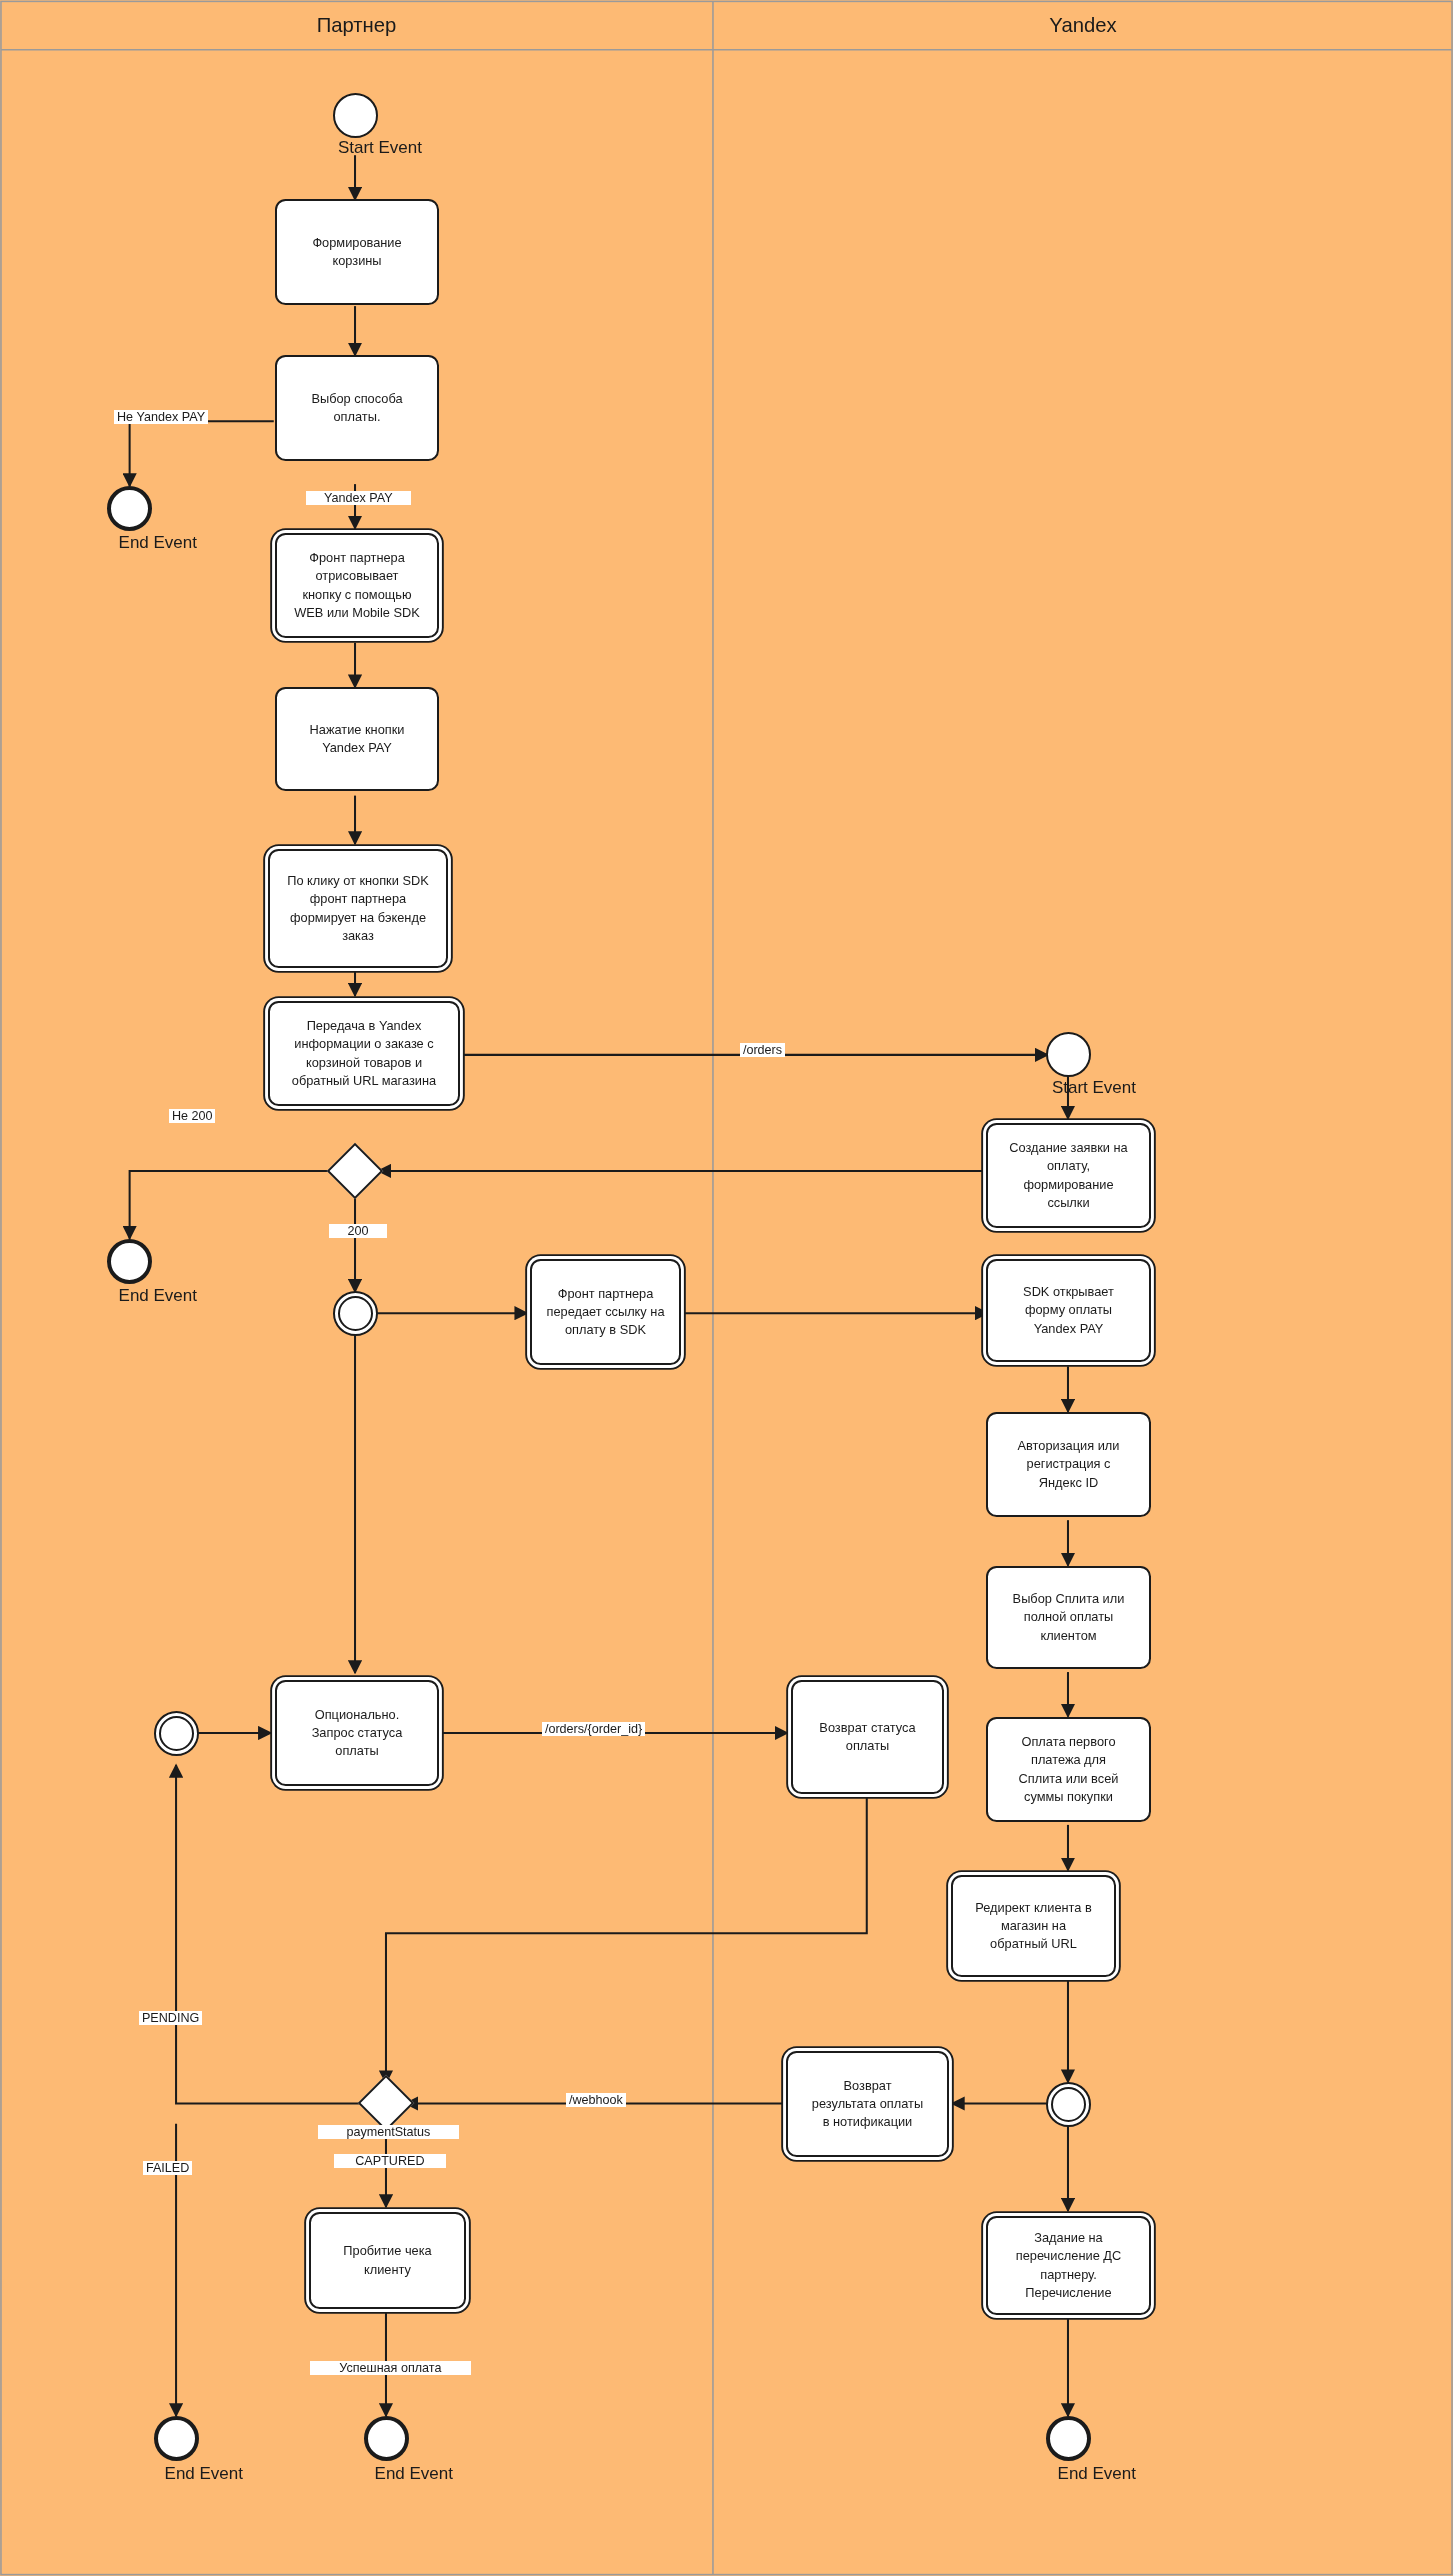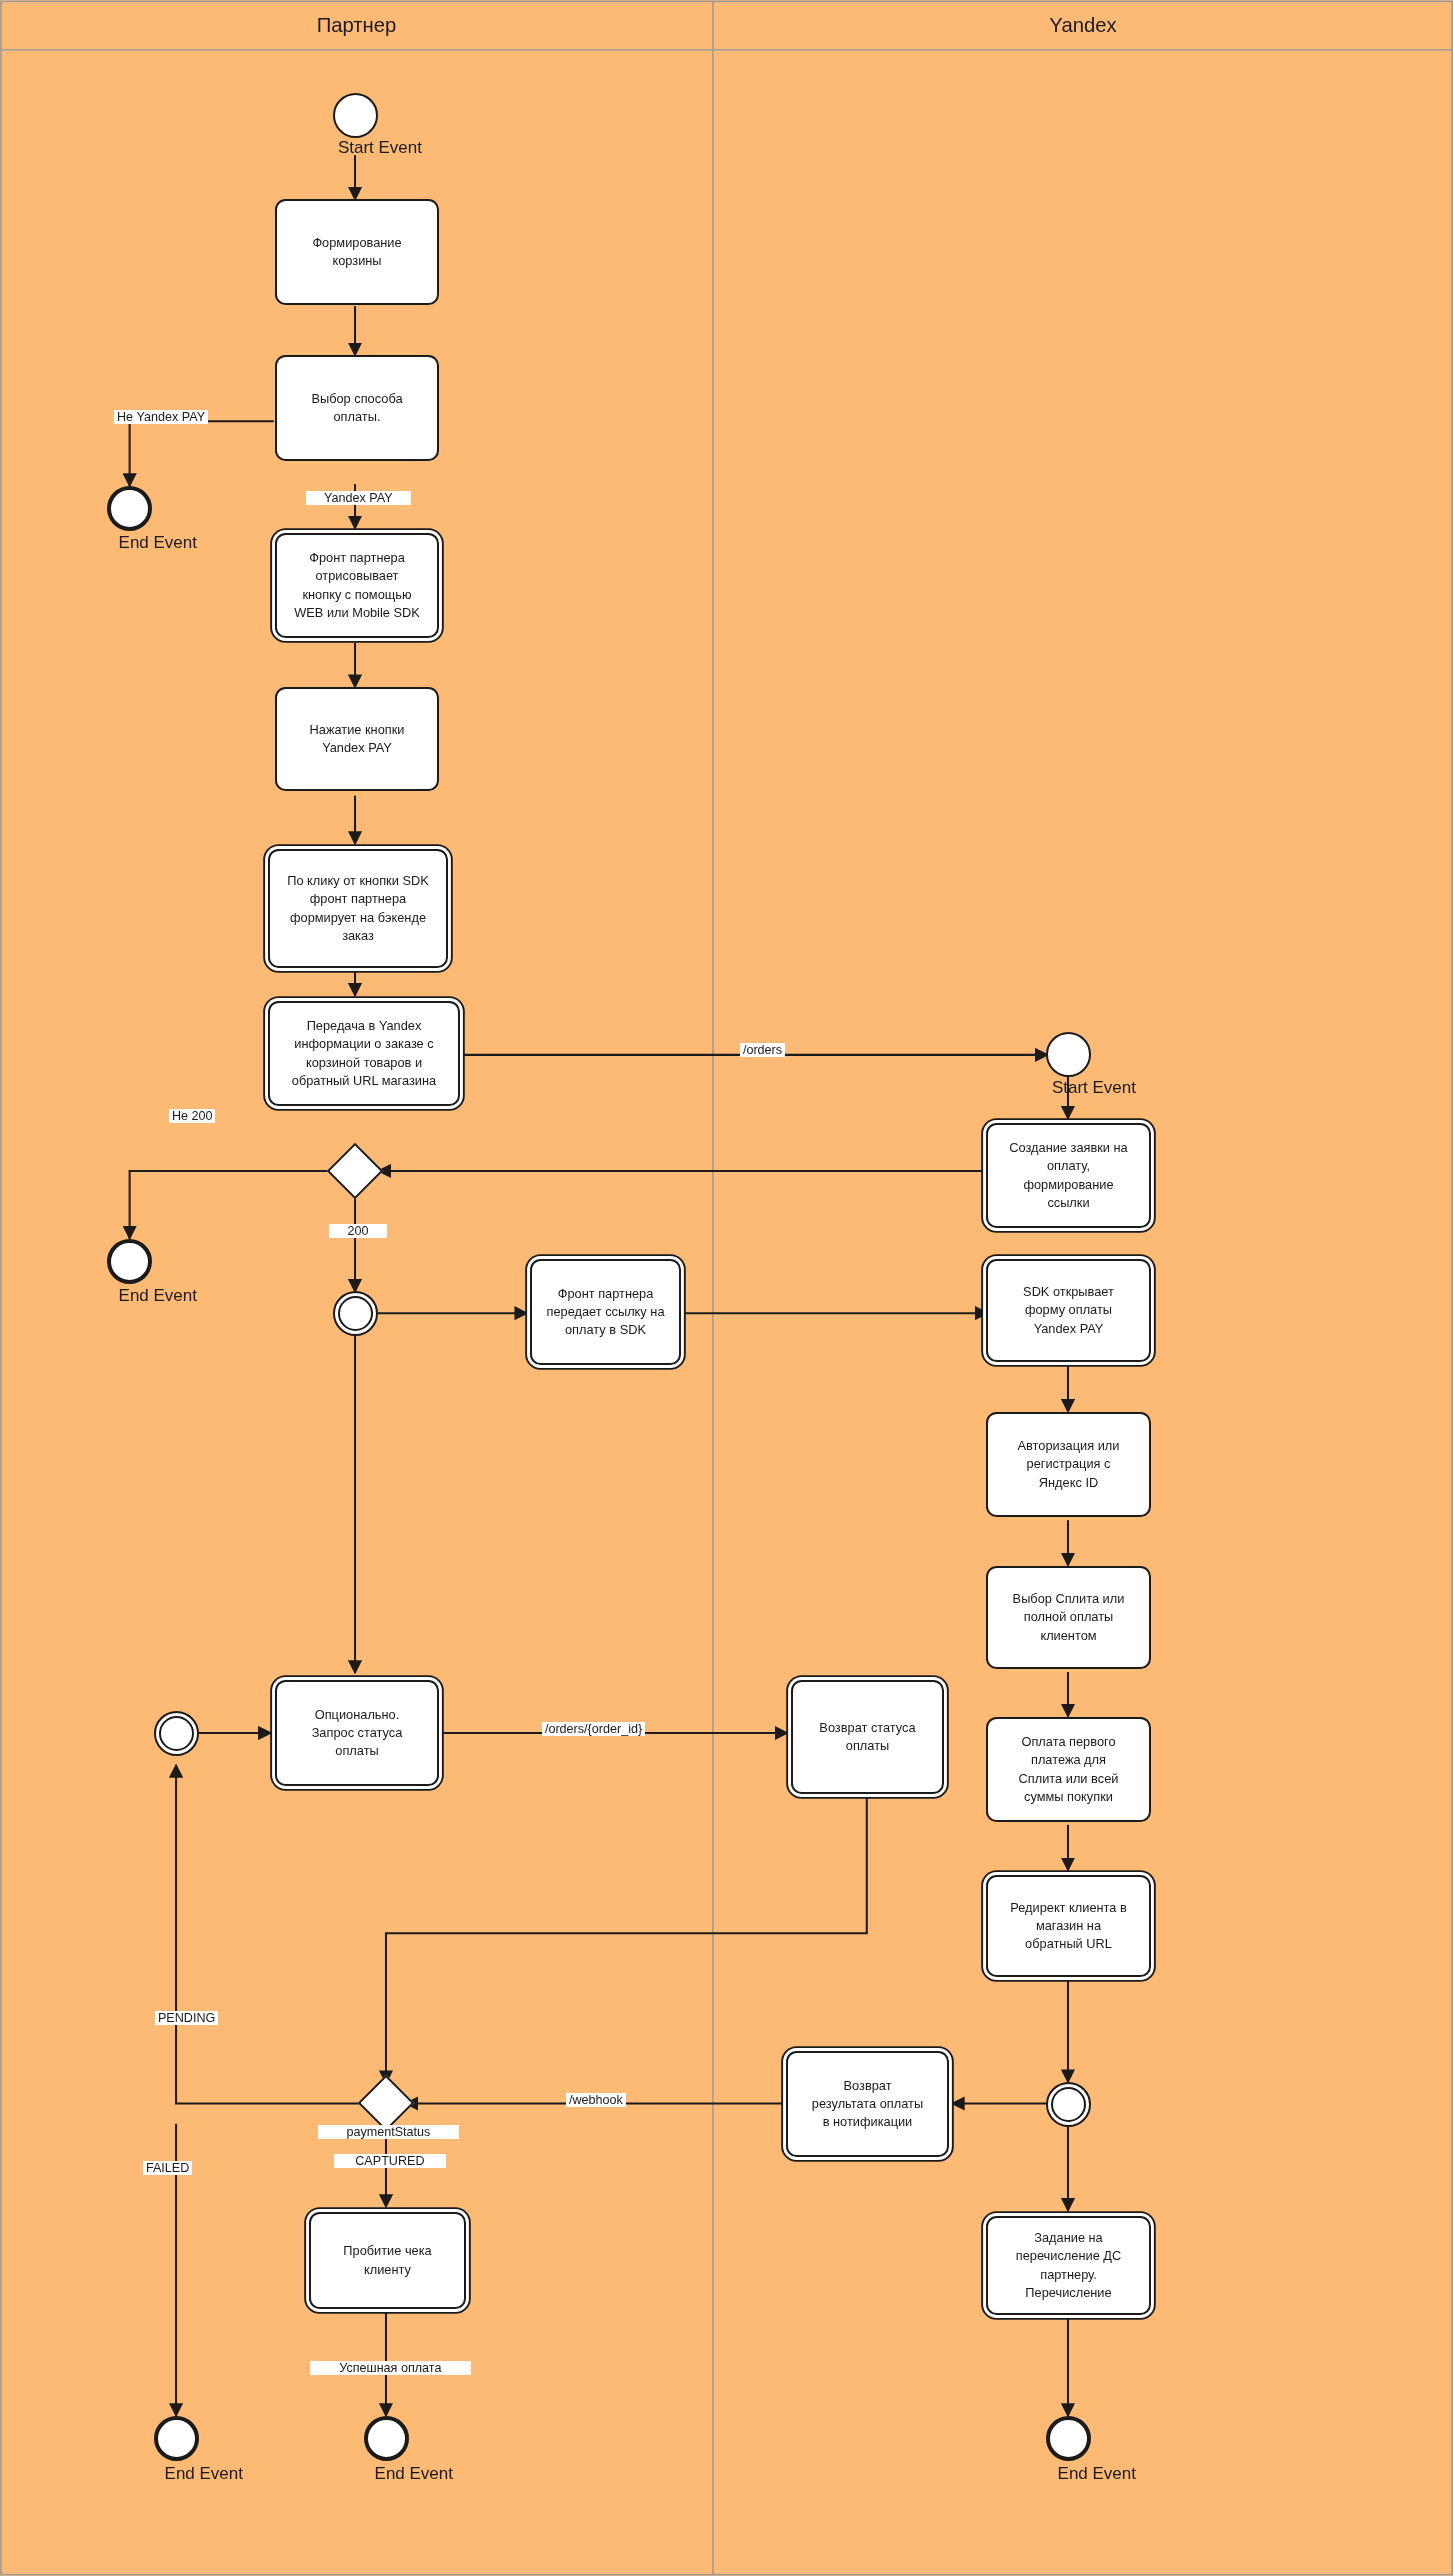--- a/index.html
+++ b/index.html
@@ -399,21 +399,21 @@
 клиентом</div>
   </div>
 
   <div class="node task" style="left:986px; top:1717px; width:165px; height:105px;">
     <div class="task-label">Оплата первого
 платежа для
 Сплита или всей
 суммы покупки</div>
   </div>
 
-  <div class="node task service" style="left:986px; top:1875px; width:165px; height:102px;">
+  <div class="node task service" style="left:951px; top:1875px; width:165px; height:102px;">
     <div class="task-label">Редирект клиента в
 магазин на
 обратный  URL</div>
   </div>
 
   <div class="node task service" style="left:275px; top:1680px; width:164px; height:106px;">
     <div class="task-label">Опционально.
 Запрос статуса
 оплаты</div>
   </div>
@@ -448,21 +448,21 @@
   <div class="flow-label" style="left:740px; top:1043px;">/orders</div>
 
   <div class="flow-label" style="left:169px; top:1109px;">Не 200</div>
 
   <div class="flow-label" style="left:329px; top:1224px; width:52px;">200</div>
 
   <div class="flow-label" style="left:542px; top:1722px;">/orders/{order_id}</div>
 
   <div class="flow-label" style="left:566px; top:2093px;">/webhook</div>
 
-  <div class="flow-label" style="left:139px; top:2011px;margin-left:16px;">PENDING</div>
+  <div class="flow-label" style="left:139px; top:2011px;">PENDING</div>
 
   <div class="flow-label" style="left:143px; top:2161px;">FAILED</div>
 
   <div class="flow-label" style="left:334px; top:2154px; width:106px;">CAPTURED</div>
 
   <div class="flow-label" style="left:310px; top:2361px; width:155px;">Успешная оплата</div>
 
 </div>
 
 

